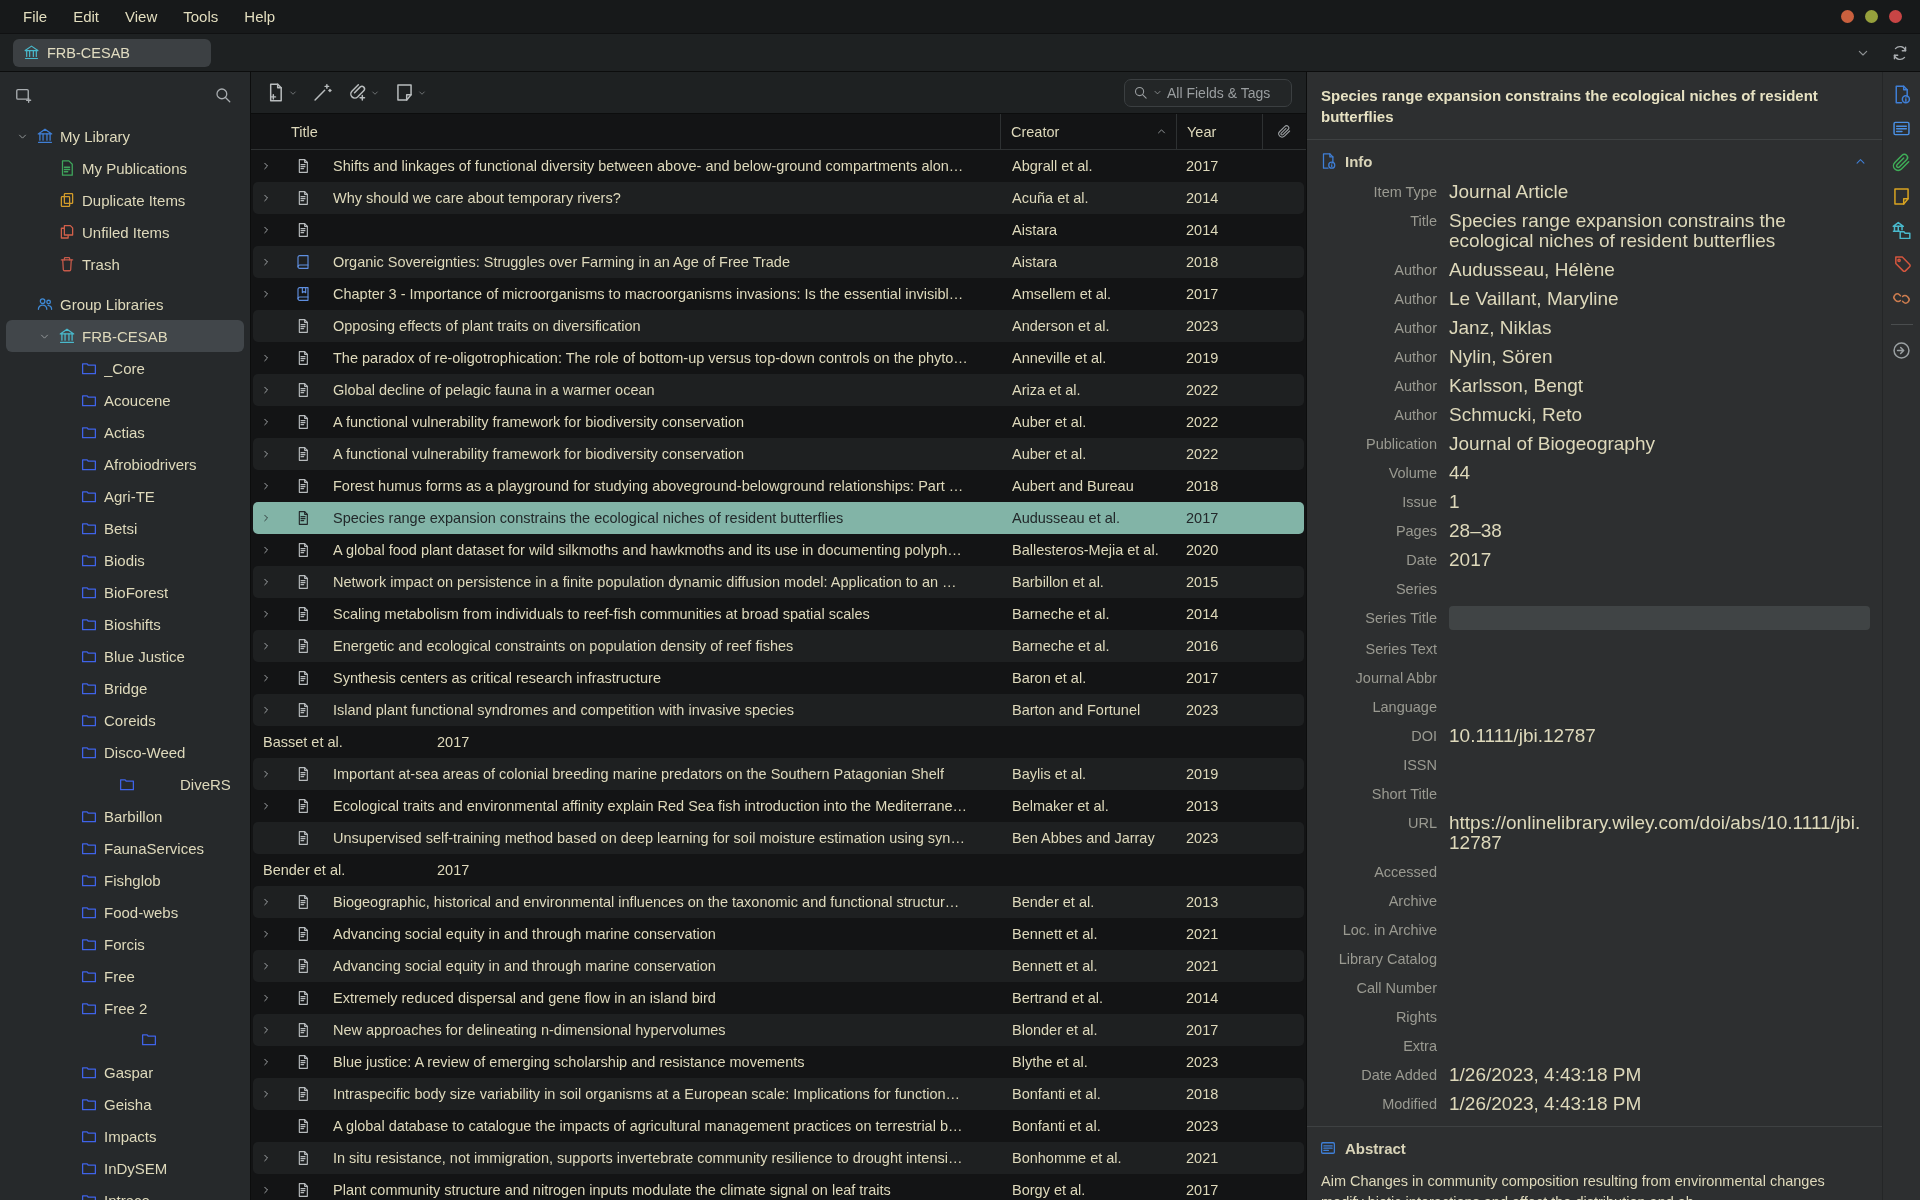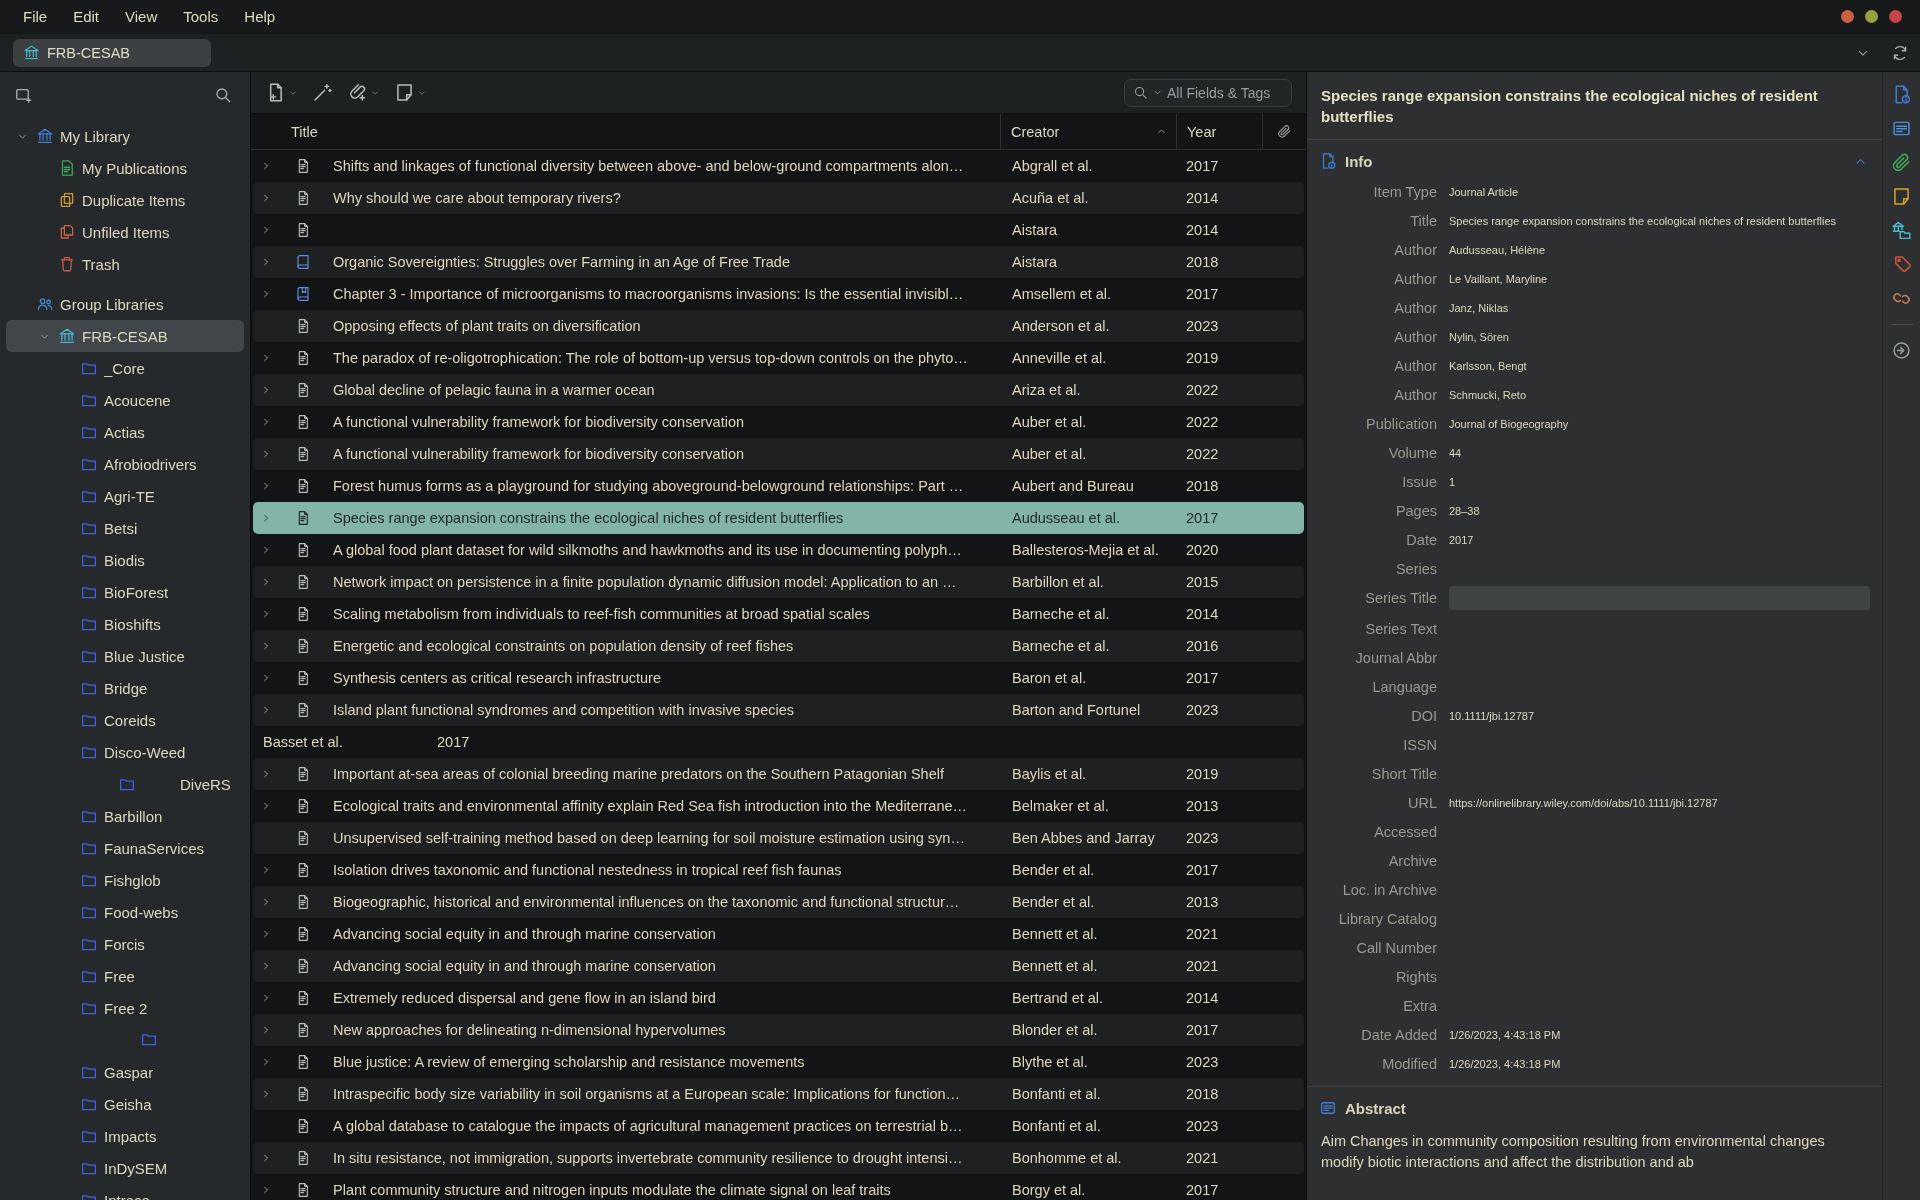--- a/index.html
+++ b/index.html
@@ -98,21 +98,21 @@
     font-size:15px; }
   .ip-divider { height:1px; background:#3e4142; flex:none; }
   .ip-sec { display:flex; align-items:center; gap:8px; padding:12px 14px 10px 12px; }
   .ip-sec .icon { color:var(--blue); }
   .ip-sec-label { font-weight:bold; color:#d9d4b8; font-size:15px; }
   .ip-sec .collapse { margin-left:auto; color:#9a9ea0; }
   .fields { display:grid; grid-template-columns:118px 1fr; column-gap:12px; row-gap:9px;
     padding:2px 12px 12px 12px; align-items:start; }
   .f-label { color:var(--text-dim); text-align:right; min-height:20px; line-height:20px;
     white-space:nowrap; font-size:14.5px; }
-  .f-value { color:var(--text); min-height:20px; line-height:20px; font-size:11px;
+  .f-value { color:var(--text); min-height:20px; line-height:20px; font-size:19px;
     overflow-wrap:anywhere; }
   .f-value.hl { background:#404445; border-radius:4px; height:24px; margin-top:-2px; }
   .ip-abstract { padding:4px 14px 0 14px; line-height:21px; color:var(--text); font-size:14.5px; }
 
   
   .iconstrip { width:38px; flex:none; background:var(--bg-panel); border-left:1px solid #242627;
     display:flex; flex-direction:column; align-items:center; padding-top:12px; gap:13px; }
   .strip-btn { display:flex; }
   .strip-div { width:22px; height:1px; background:#4a4d4e; margin:2px 0; }
 </style>
@@ -1064,37 +1064,20 @@
                   <path d="M9 10h6M9 13h6M9 16h4"></path>
                 </svg>
               </span>
               <span class="title-text">Unsupervised self-training method based on deep learning for soil moisture estimation using syn…</span>
             </div>
             <div class="cell-creator">Ben Abbes and Jarray</div>
             <div class="cell-year">2023</div>
             <div class="cell-attach"></div>
           </div>
           <div class="item-row">
-            <div class="cell-title">
-              <span class="chev">
-                <span class="icon">
-                  <svg width="12" height="12" viewBox="0 0 24 24" fill="none" stroke="currentColor" stroke-width="1.7" stroke-linecap="round" stroke-linejoin="round">
-                    <path d="M9.5 6.5l5.5 5.5-5.5 5.5"></path>
-                  </svg>
-                </span>
-              </span>
-              <span class="icon ic-article">
-                <svg width="16" height="16" viewBox="0 0 24 24" fill="none" stroke="currentColor" stroke-width="1.7" stroke-linecap="round" stroke-linejoin="round">
-                  <path d="M6.5 2.5h8l4 4v15h-12z"></path>
-                  <path d="M14.5 2.5v4h4"></path>
-                  <path d="M9 10h6M9 13h6M9 16h4"></path>
-                </svg>
-              </span>
-              <span class="title-text">Isolation drives taxonomic and functional nestedness in tropical reef fish faunas</span>
-            </div>
             <div class="cell-creator">Bender et al.</div>
             <div class="cell-year">2017</div>
             <div class="cell-attach"></div>
           </div>
           <div class="item-row alt">
             <div class="cell-title">
               <span class="chev">
                 <span class="icon">
                   <svg width="12" height="12" viewBox="0 0 24 24" fill="none" stroke="currentColor" stroke-width="1.7" stroke-linecap="round" stroke-linejoin="round">
                     <path d="M9.5 6.5l5.5 5.5-5.5 5.5"></path>

